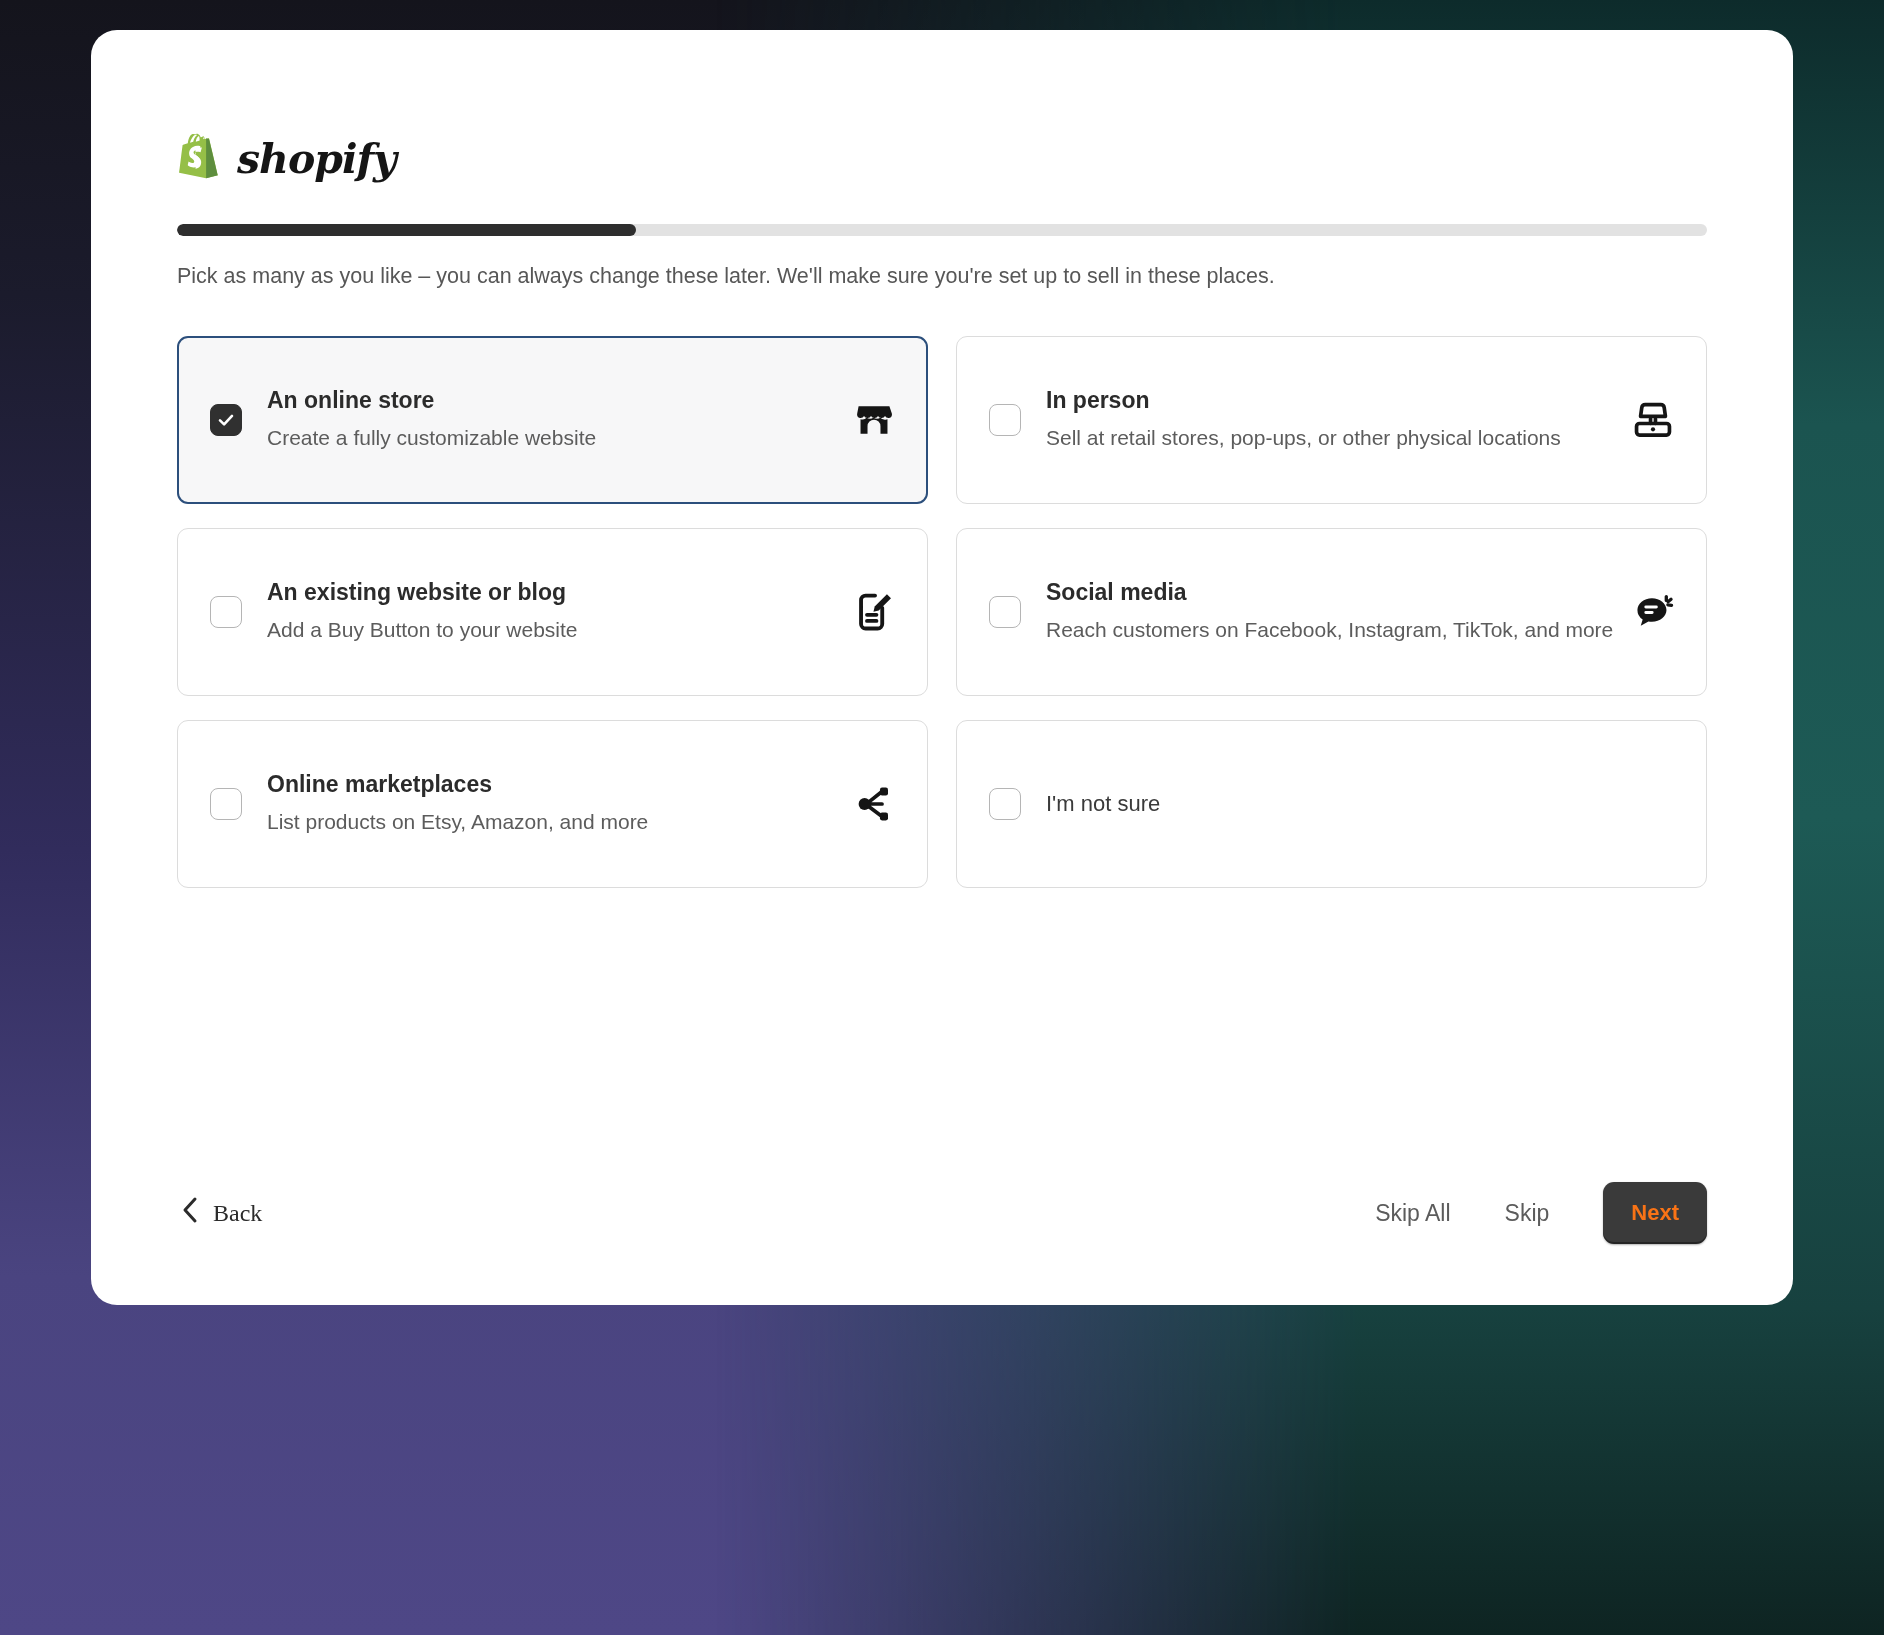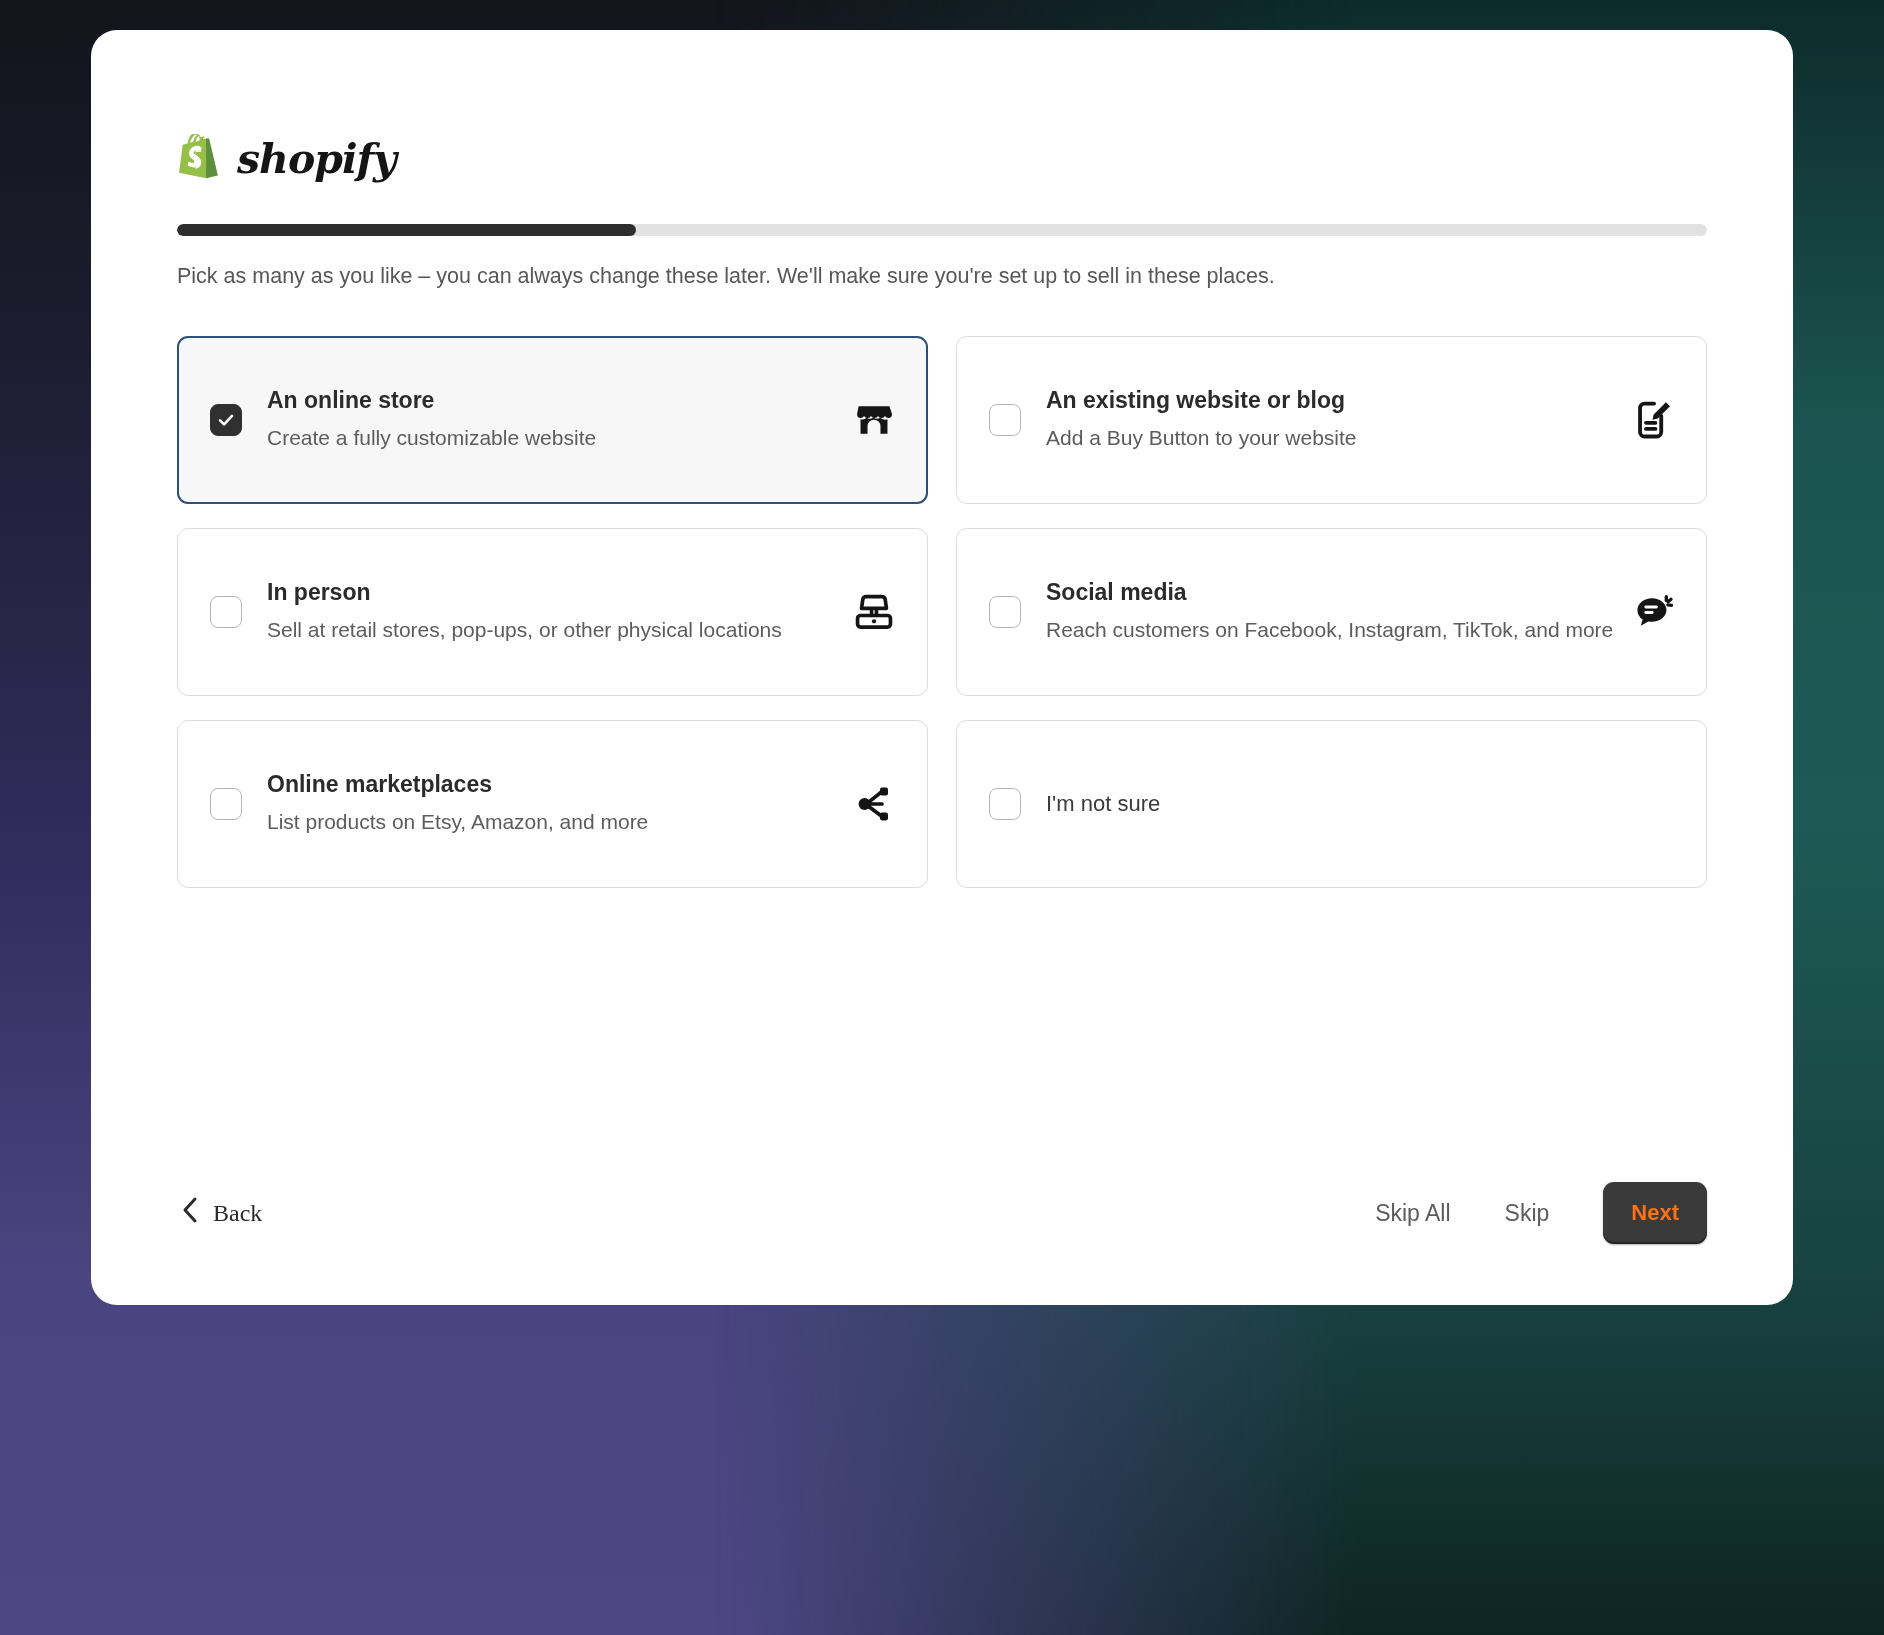--- a/index.html
+++ b/index.html
@@ -271,43 +271,43 @@
           <div class="option-icon">
             <svg width="42" height="42" viewBox="0 0 24 24" fill="none" xmlns="http://www.w3.org/2000/svg">
               <path d="M3.2 4.2h17.6l1.4 4.1a2 2 0 0 1-1.9 2.6 2.2 2.2 0 0 1-2-1.2 2.2 2.2 0 0 1-2 1.2 2.2 2.2 0 0 1-2-1.2 2.2 2.2 0 0 1-2 1.2 2.2 2.2 0 0 1-2-1.2 2.2 2.2 0 0 1-2 1.2 2.2 2.2 0 0 1-2-1.2 2.2 2.2 0 0 1-2 1.2 2 2 0 0 1-1.9-2.6L3.2 4.2Z" fill="currentColor"></path>
               <path d="M4.3 11.6v8.2h4v-4.3a3.7 3.7 0 0 1 7.4 0v4.3h4v-8.2a3.6 3.6 0 0 1-2 .1 3.7 3.7 0 0 1-2-1 3.7 3.7 0 0 1-4 0 3.7 3.7 0 0 1-4 0 3.7 3.7 0 0 1-2 1 3.6 3.6 0 0 1-1.4-.1Z" fill="currentColor"></path>
             </svg>
           </div>
         </div>
         <div class="option-card">
           <div class="cbox"></div>
           <div class="option-body">
-            <div class="option-title">An existing website or blog</div>
-            <div class="option-desc">Add a Buy Button to your website</div>
-          </div>
-          <div class="option-icon">
-            <svg width="42" height="42" viewBox="0 0 24 24" fill="none" xmlns="http://www.w3.org/2000/svg">
-              <path d="M16.7 9.6v9.2a2.6 2.6 0 0 1-2.6 2.6H7.2a2.6 2.6 0 0 1-2.6-2.6V5.2a2.6 2.6 0 0 1 2.6-2.6h5.4" stroke="currentColor" stroke-width="2.2" stroke-linecap="round" stroke-linejoin="round"></path>
-              <path d="M8 13.6h5.4M8 17.1h5.4" stroke="currentColor" stroke-width="2.2" stroke-linecap="round"></path>
-              <path d="m19.4 1.9 2.3 2.3-7 7-3 .7.7-3 7-7Z" fill="currentColor"></path>
-            </svg>
-          </div>
-        </div>
-        <div class="option-card">
-          <div class="cbox"></div>
-          <div class="option-body">
             <div class="option-title">In person</div>
             <div class="option-desc">Sell at retail stores, pop-ups, or other physical locations</div>
           </div>
           <div class="option-icon">
             <svg width="42" height="42" viewBox="0 0 24 24" fill="none" xmlns="http://www.w3.org/2000/svg">
               <path d="M7.6 3.2h8.8a2 2 0 0 1 2 1.7l.7 5H4.9l.7-5a2 2 0 0 1 2-1.7Z" stroke="currentColor" stroke-width="2.1" stroke-linejoin="round"></path>
               <path d="M10.6 11.3v2.6M13.4 11.3v2.6" stroke="currentColor" stroke-width="2.1" stroke-linecap="round"></path>
               <rect x="2.6" y="14" width="18.8" height="6.6" rx="1.7" stroke="currentColor" stroke-width="2.1"></rect>
               <circle cx="12" cy="17.3" r="1.2" fill="currentColor"></circle>
+            </svg>
+          </div>
+        </div>
+        <div class="option-card">
+          <div class="cbox"></div>
+          <div class="option-body">
+            <div class="option-title">An existing website or blog</div>
+            <div class="option-desc">Add a Buy Button to your website</div>
+          </div>
+          <div class="option-icon">
+            <svg width="42" height="42" viewBox="0 0 24 24" fill="none" xmlns="http://www.w3.org/2000/svg">
+              <path d="M16.7 9.6v9.2a2.6 2.6 0 0 1-2.6 2.6H7.2a2.6 2.6 0 0 1-2.6-2.6V5.2a2.6 2.6 0 0 1 2.6-2.6h5.4" stroke="currentColor" stroke-width="2.2" stroke-linecap="round" stroke-linejoin="round"></path>
+              <path d="M8 13.6h5.4M8 17.1h5.4" stroke="currentColor" stroke-width="2.2" stroke-linecap="round"></path>
+              <path d="m19.4 1.9 2.3 2.3-7 7-3 .7.7-3 7-7Z" fill="currentColor"></path>
             </svg>
           </div>
         </div>
         <div class="option-card">
           <div class="cbox"></div>
           <div class="option-body">
             <div class="option-title">Social media</div>
             <div class="option-desc">Reach customers on Facebook, Instagram, TikTok, and more</div>
           </div>
           <div class="option-icon">

